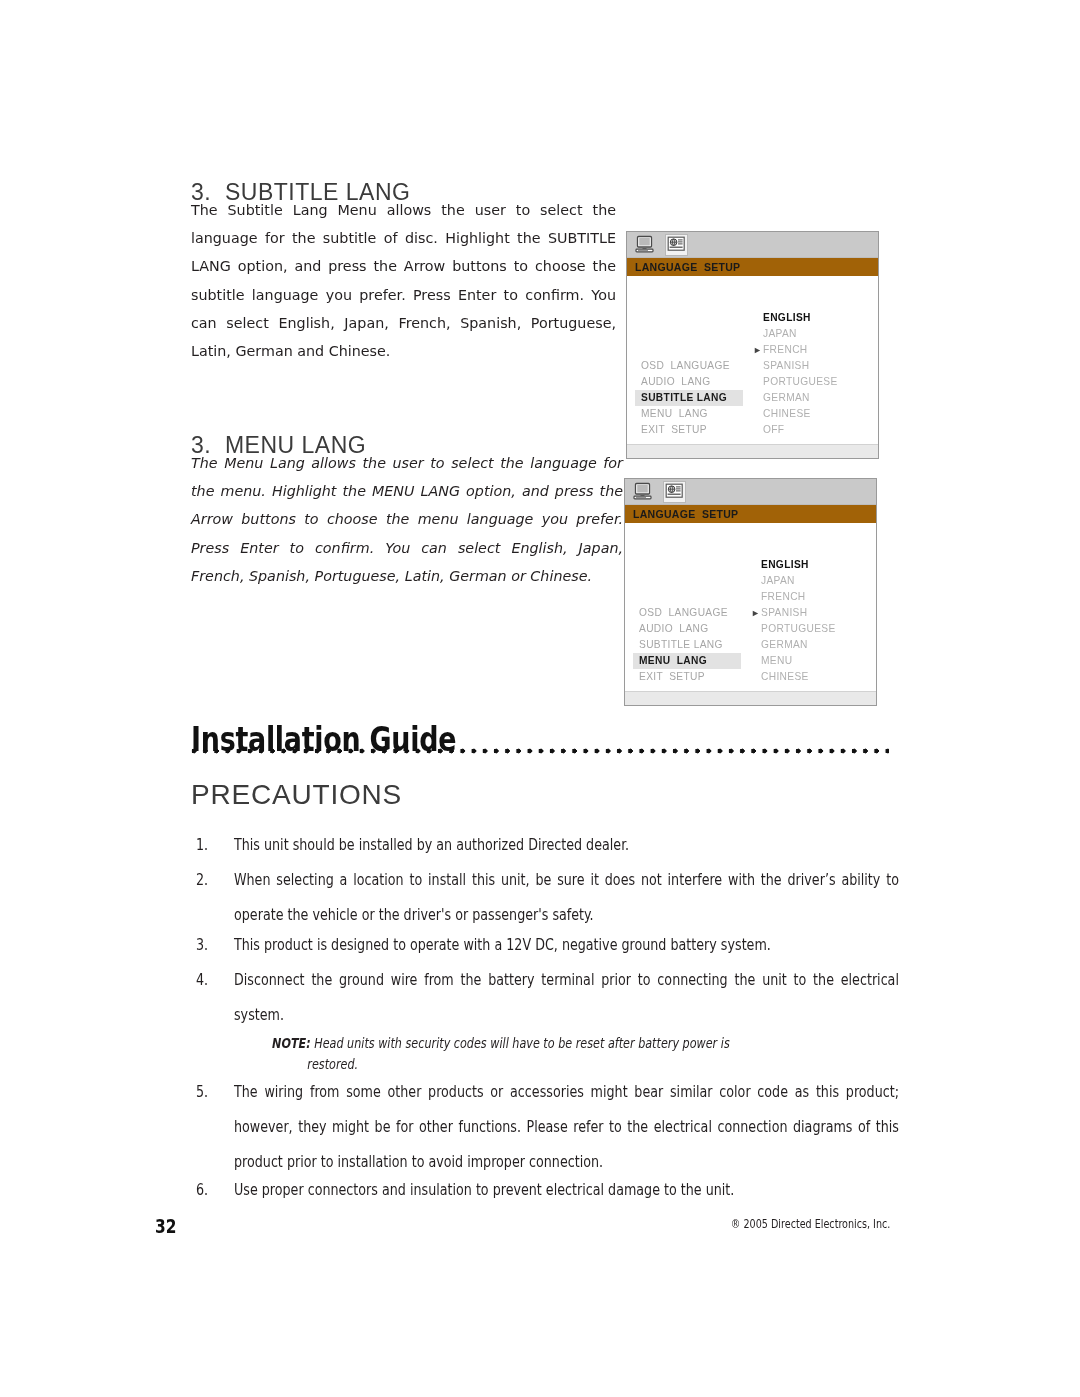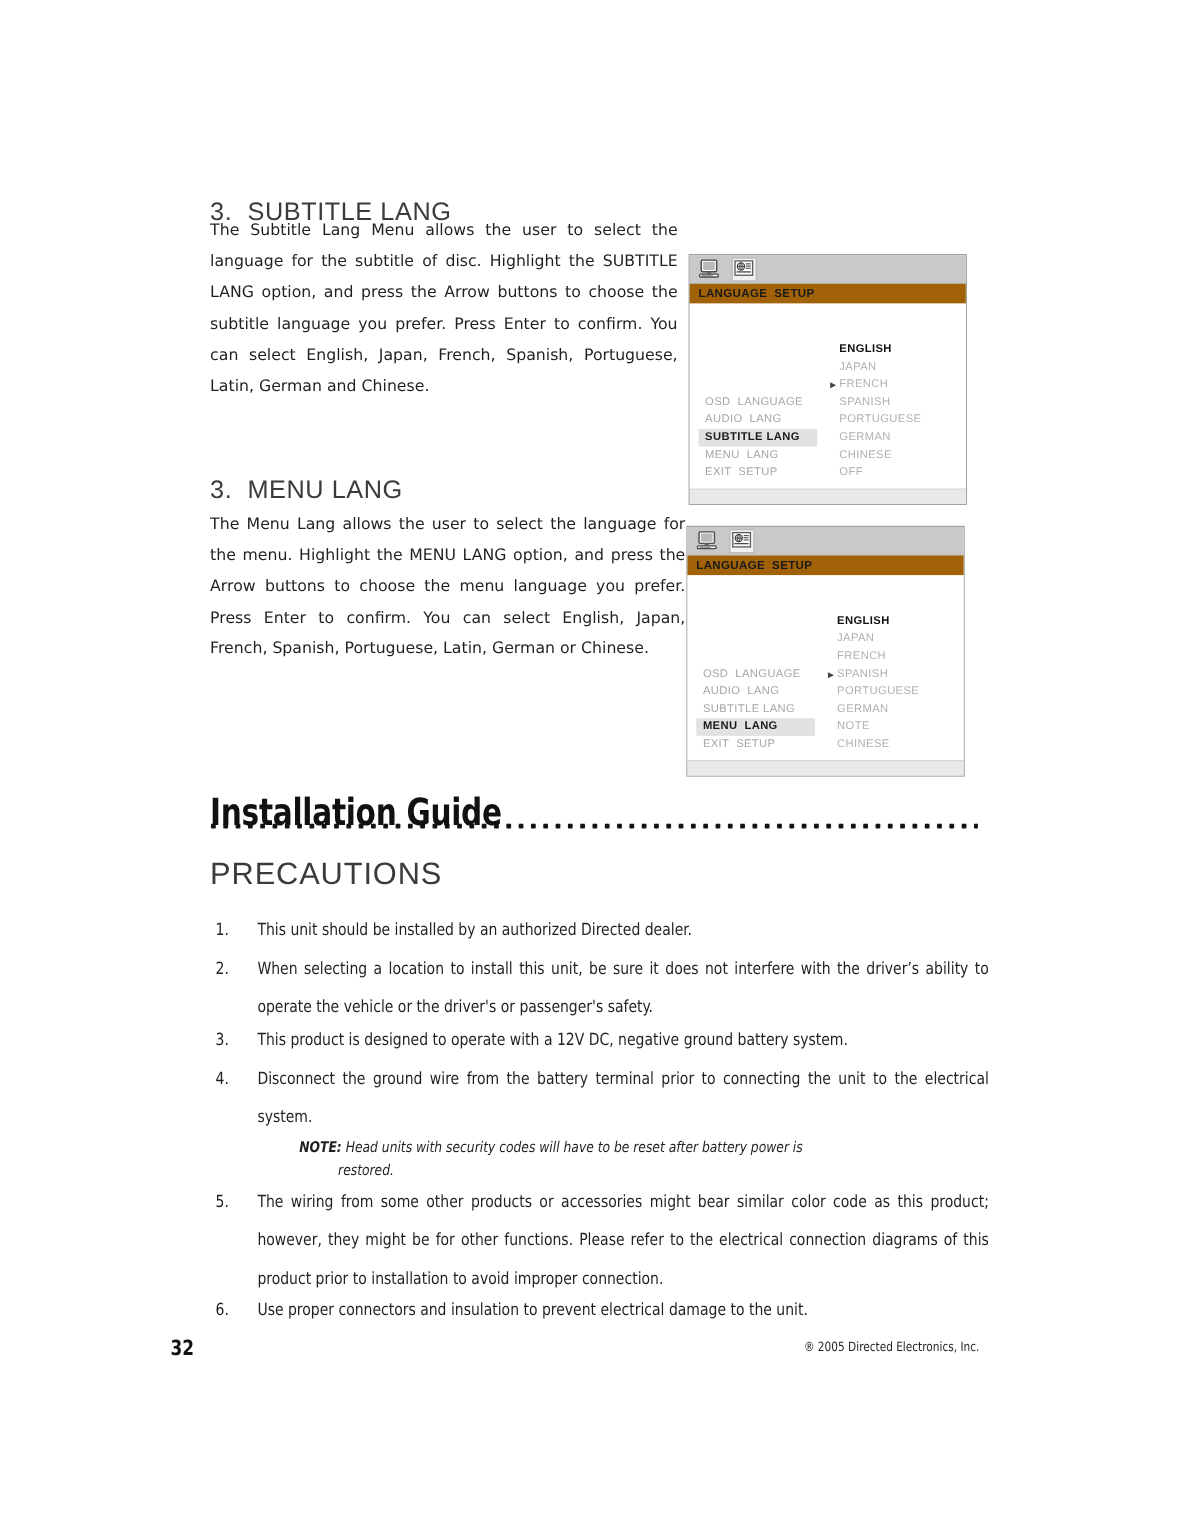--- a/index.html
+++ b/index.html
@@ -295,21 +295,21 @@
           <div class="osd-opt"><span>OFF</span></div>
         </div>
       </div>
       <div class="osd-pad"></div>
     </div>
     <div class="osd-footer"></div>
   </div>
 
   <div class="section-heading" style="left:191px; top:432px;">3.  MENU LANG</div>
 
-  <div class="body-col" style="left:191px; top:463px; width:432px;">The Menu Lang allows the user to select the language for the menu. Highlight the MENU LANG option, and press the Arrow buttons to choose the menu language you prefer. Press Enter to confirm. You can select English, Japan, French, Spanish, Portuguese, Latin, German or Chinese.</div>
+  <div class="body-col" style="left:191px; top:449px; width:432px;font-style:italic;">The Menu Lang allows the user to select the language for the menu. Highlight the MENU LANG option, and press the Arrow buttons to choose the menu language you prefer. Press Enter to confirm. You can select English, Japan, French, Spanish, Portuguese, Latin, German or Chinese.</div>
 
   <div class="osd" style="left:624px; top:478px;">
     <div class="osd-iconbar">
       <span class="osd-icon">
         <svg viewBox="0 0 21 20" width="21" height="20" aria-hidden="true">
           <rect x="2.5" y="1.5" width="14" height="10.5" rx="1" fill="#ffffff" stroke="#4a4a4a" stroke-width="1.3"></rect>
           <rect x="4.2" y="3" width="10.6" height="7.5" fill="#b9b9b9"></rect>
           <rect x="7.5" y="12" width="4" height="2.3" fill="#6a6a6a"></rect>
           <rect x="1" y="14.2" width="17" height="2.6" rx="0.8" fill="#ffffff" stroke="#4a4a4a" stroke-width="1.2"></rect>
           <rect x="3" y="15.2" width="10" height="0.8" fill="#7a7a7a"></rect>
@@ -339,21 +339,21 @@
           <div class="osd-item active">MENU  LANG</div>
           <div class="osd-item">EXIT  SETUP</div>
         </div>
         <div class="osd-right">
           <div class="osd-opt bold"><span>ENGLISH</span></div>
           <div class="osd-opt"><span>JAPAN</span></div>
           <div class="osd-opt"><span>FRENCH</span></div>
           <div class="osd-opt"><span class="marker">►</span><span>SPANISH</span></div>
           <div class="osd-opt"><span>PORTUGUESE</span></div>
           <div class="osd-opt"><span>GERMAN</span></div>
-          <div class="osd-opt"><span>NOTE</span></div>
+          <div class="osd-opt"><span>MENU</span></div>
           <div class="osd-opt"><span>CHINESE</span></div>
         </div>
       </div>
       <div class="osd-pad"></div>
     </div>
     <div class="osd-footer"></div>
   </div>
 
   <div class="guide-title" style="left:191px; top:719px;">Installation Guide</div>
   <div class="dotted-rule" style="left:191px; top:748px; width:698px;"></div>

